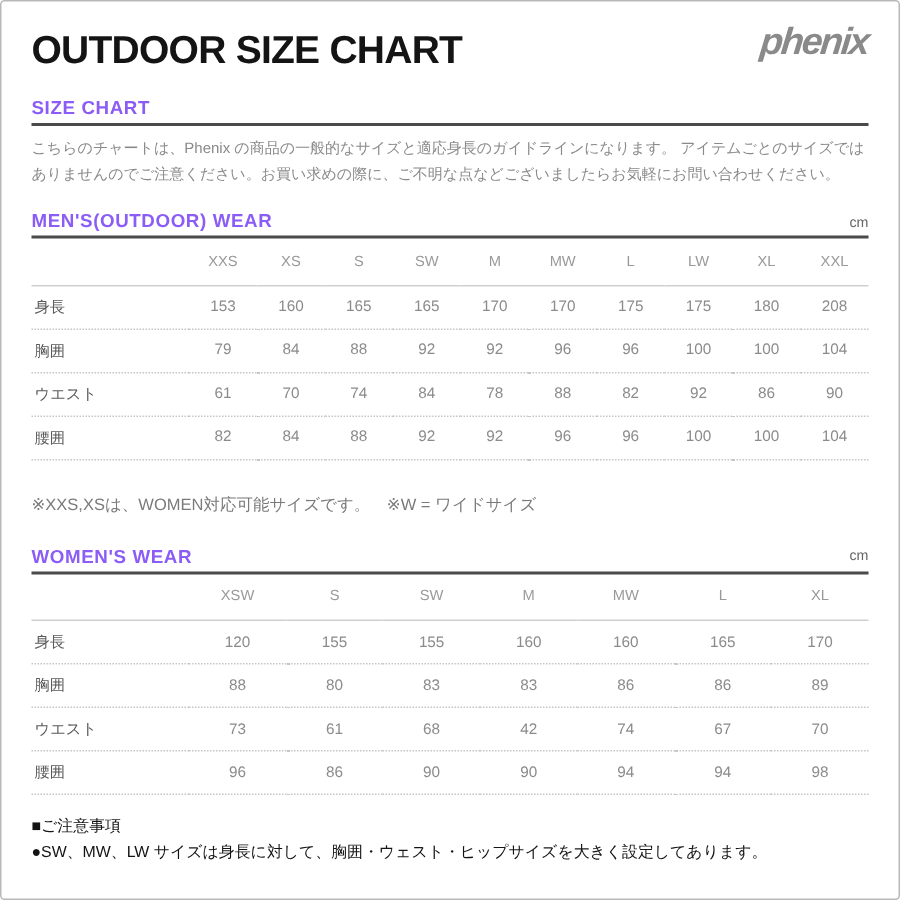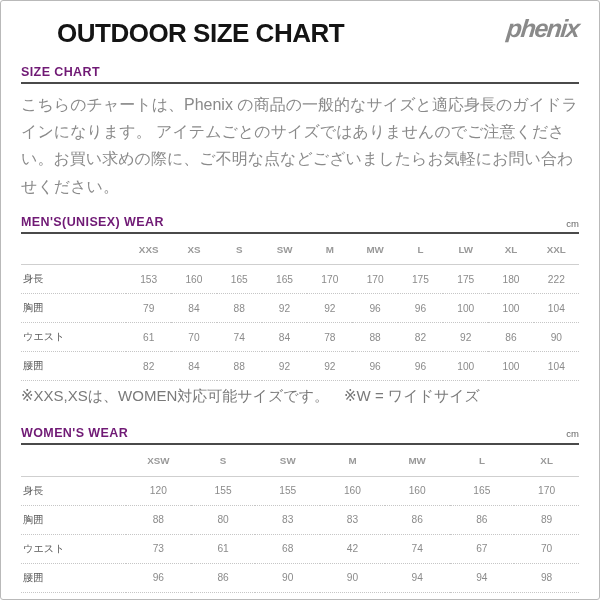--- a/index.html
+++ b/index.html
@@ -1,62 +1,62 @@
 <!DOCTYPE html>
 <html><head>
 <meta charset="utf-8">
 <style>
   * { margin:0; padding:0; box-sizing:border-box; }
   html,body { width:600px; height:600px; background:#fff; overflow:hidden;
     font-family:"Liberation Sans","DejaVu Sans",sans-serif; }
   .page { position:absolute; inset:0; border:1px solid #b9b9b9; border-radius:3px;
     background:#fff; padding:0 20px; }
   
-  .hdr { display:flex; justify-content:space-between; align-items:flex-start; padding-top:13px; height:58px;margin-left:36px; }
+  .hdr { display:flex; justify-content:space-between; align-items:flex-start; padding-top:13px; height:58px; }
   .title { font-size:26px; font-weight:bold; color:#141414; letter-spacing:-0.5px; margin-top:4px; }
   .logo { font-size:25px; font-weight:bold; font-style:italic; color:#8a8a8a;
     letter-spacing:-1.5px; transform:skewX(-6deg); }
   
   .sec-head { display:flex; justify-content:space-between; align-items:flex-end;
     border-bottom:2px solid #4a4a4a; padding-bottom:3px; }
-  .sec-head .h { font-size:12.5px; font-weight:bold; color:#701a75; letter-spacing:0.4px; }
+  .sec-head .h { font-size:12.5px; font-weight:bold; color:#8b5cf6; letter-spacing:0.4px; }
   .unit { font-size:9.5px; color:#666; font-weight:normal; }
   .sizechart-head { margin-top:6px; }
-  .desc { font-size:16px; color:#8a8a8a; line-height:1.7; margin:7px 0 0; }
+  .desc { font-size:10px; color:#8a8a8a; line-height:1.7; margin:7px 0 0; }
   .mens-head { margin-top:15px; }
   .womens-head { margin-top:20px;align-items:center; }
   
   table { width:100%; border-collapse:collapse; table-layout:fixed; }
   col.lblcol { width:105px; }
   thead tr { border-bottom:1px solid #cfcfcf; }
   tbody tr { border-bottom:1px dotted #c6c6c6; }
-  thead th { height:31px; font-size:9.8px; font-weight:bold; color:#999; text-align:center; vertical-align:middle; }
+  thead th { height:31px; font-size:9.8px; font-weight:normal; color:#999; text-align:center; vertical-align:middle; }
   tbody th.lbl { font-size:10.2px; font-weight:normal; color:#5a5a5a; text-align:left; padding-left:2px; vertical-align:middle; }
   tbody td { height:29px; font-size:10.2px; color:#8b8b8b; text-align:center; vertical-align:middle; }
-  .tbl-note { font-size:15px; color:#7a7a7a; margin-top:6px; }
+  .tbl-note { font-size:11px; color:#7a7a7a; margin-top:22px; }
   
   .footer { margin-top:13px; font-size:10.6px; color:#141414; line-height:1.6; }
 </style>
 </head>
 <body>
 
 <div class="page">
 
   <div class="hdr">
     <div class="title">OUTDOOR SIZE CHART</div>
     <div class="logo">phenix</div>
   </div>
 
   <div class="sec-head sizechart-head">
     <span class="h">SIZE CHART</span>
   </div>
   <p class="desc">こちらのチャートは、Phenix の商品の一般的なサイズと適応身長のガイドラインになります。 アイテムごとのサイズではありませんのでご注意ください。お買い求めの際に、ご不明な点などございましたらお気軽にお問い合わせください。</p>
 
   <div class="sec-head mens-head">
-    <span class="h">MEN'S(UNISEX) WEAR</span>
+    <span class="h">MEN'S(OUTDOOR) WEAR</span>
     <span class="unit">cm</span>
   </div>
   <table>
     <colgroup>
         <col class="lblcol">
       </colgroup>
   <thead>
         <tr>
           <th class="lbl"></th>
           <th>XXS</th>
@@ -76,21 +76,21 @@
           <th class="lbl">身長</th>
           <td>153</td>
           <td>160</td>
           <td>165</td>
           <td>165</td>
           <td>170</td>
           <td>170</td>
           <td>175</td>
           <td>175</td>
           <td>180</td>
-          <td>222</td>
+          <td>208</td>
         </tr>
         <tr>
           <th class="lbl">胸囲</th>
           <td>79</td>
           <td>84</td>
           <td>88</td>
           <td>92</td>
           <td>92</td>
           <td>96</td>
           <td>96</td>
@@ -184,20 +184,19 @@
           <td>96</td>
           <td>86</td>
           <td>90</td>
           <td>90</td>
           <td>94</td>
           <td>94</td>
           <td>98</td>
         </tr>
       </tbody>
     </table>
-  <div class="tbl-note">※W = ワイドサイズ</div>
 
   <div class="footer">
     <div>■ご注意事項</div>
     <div>●SW、MW、LW サイズは身長に対して、胸囲・ウェスト・ヒップサイズを大きく設定してあります。</div>
   </div>
 
 </div>
 
 </body></html>

